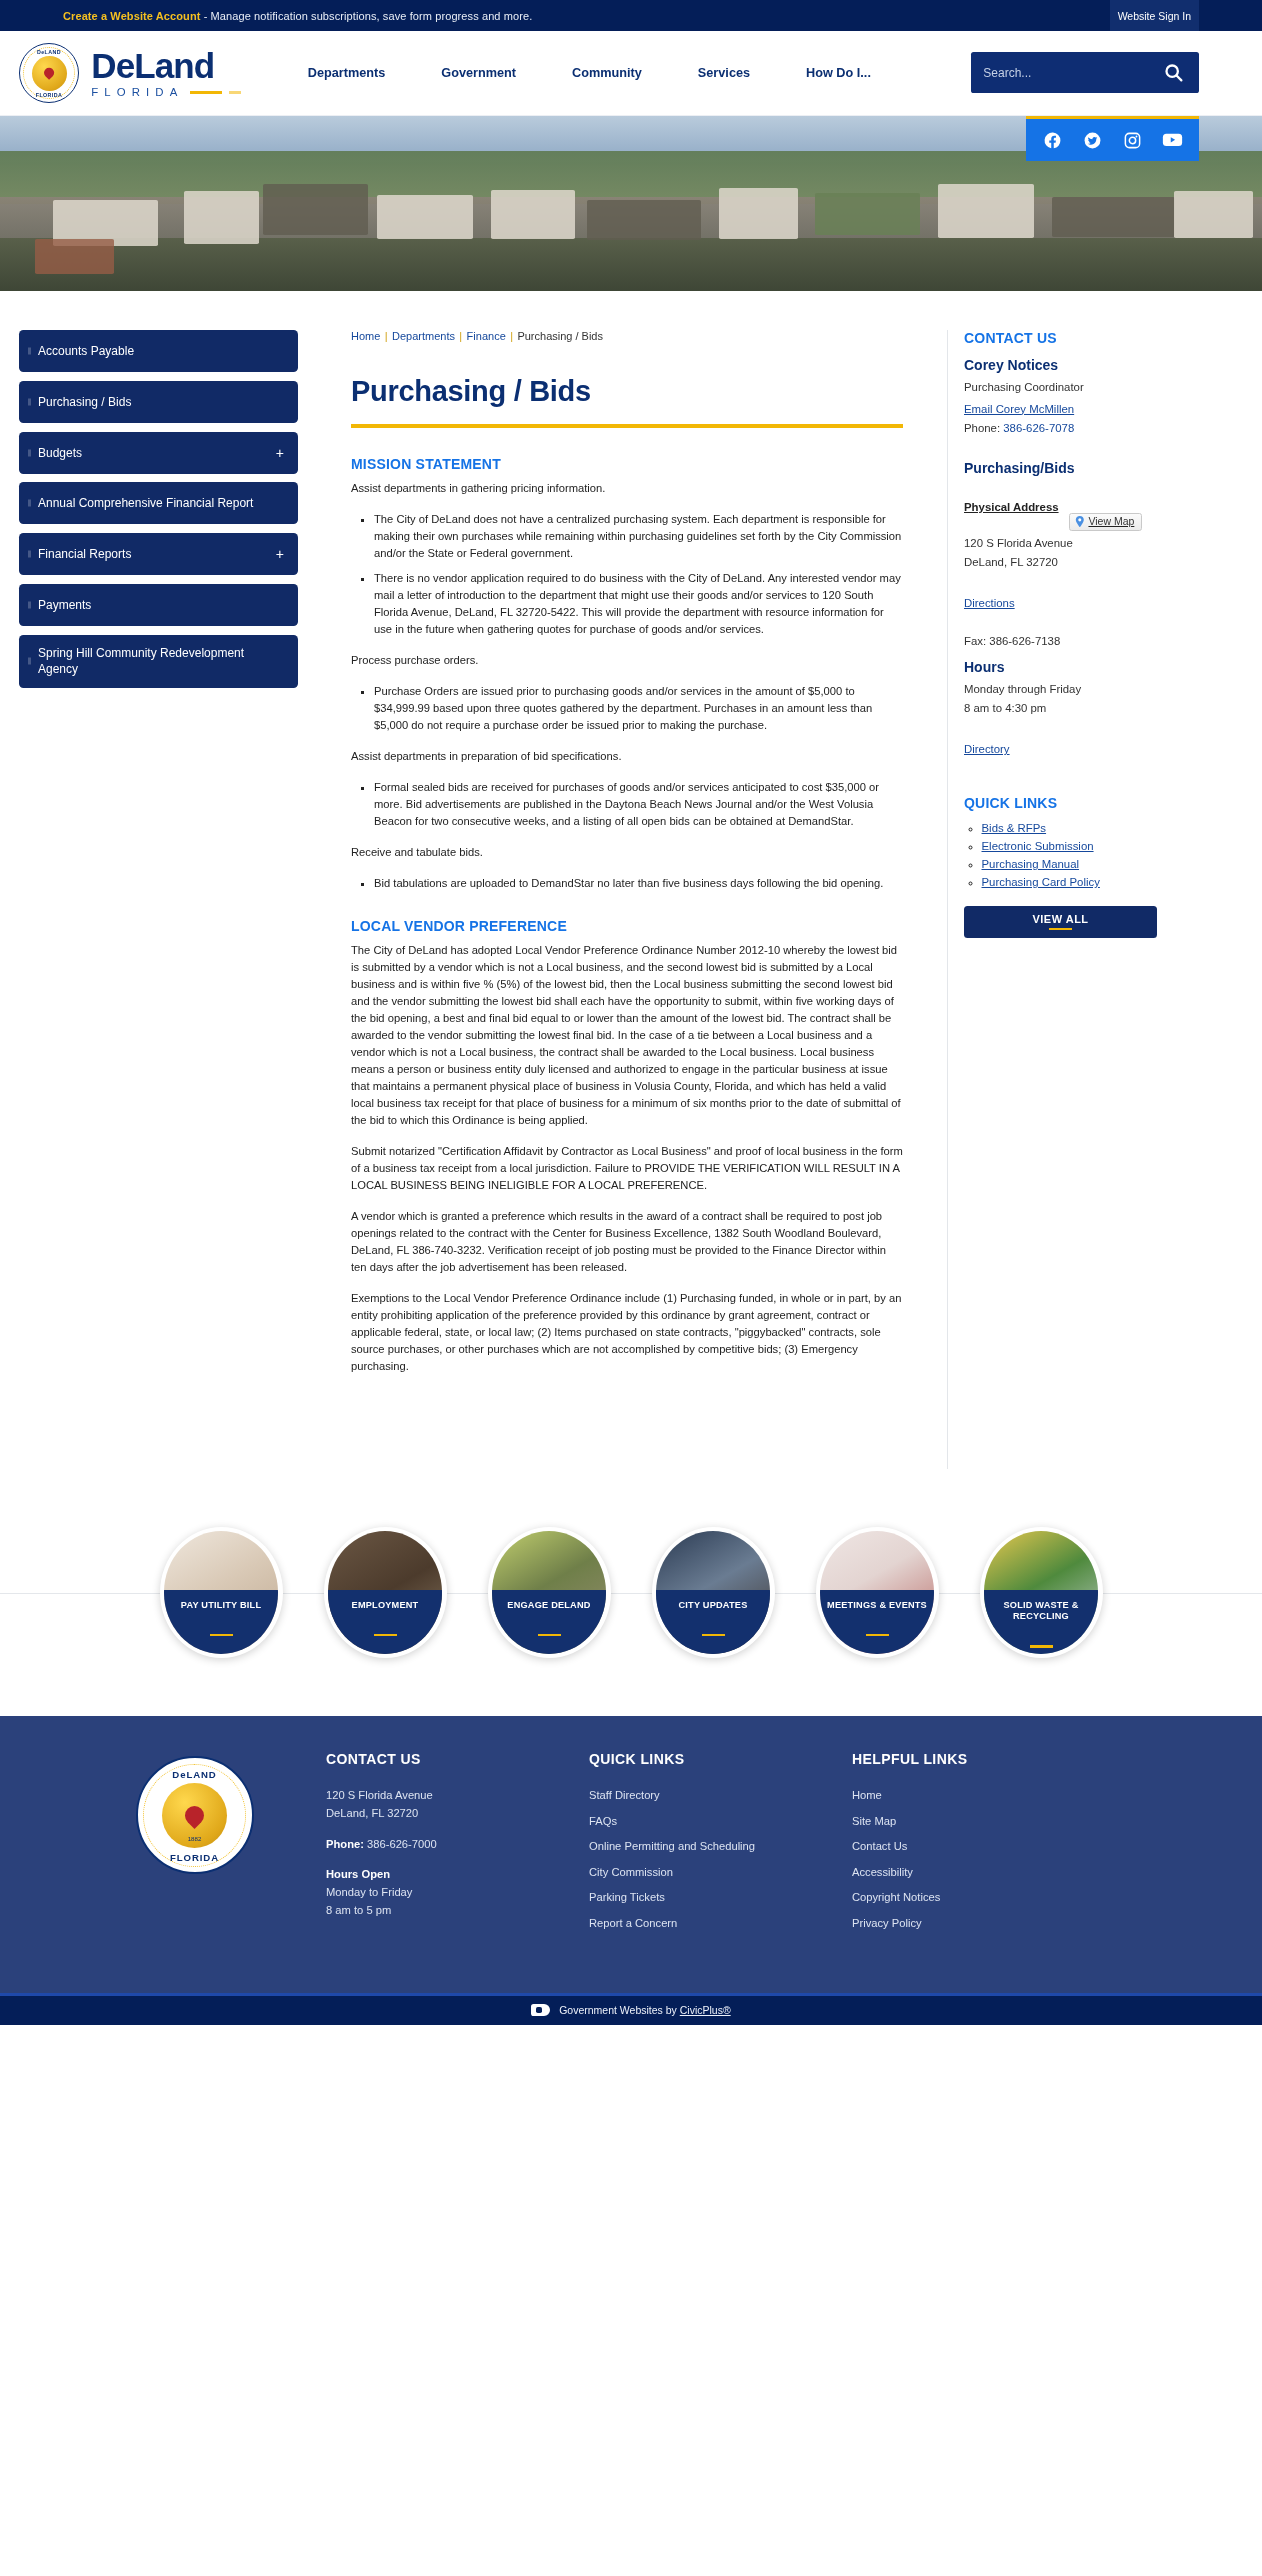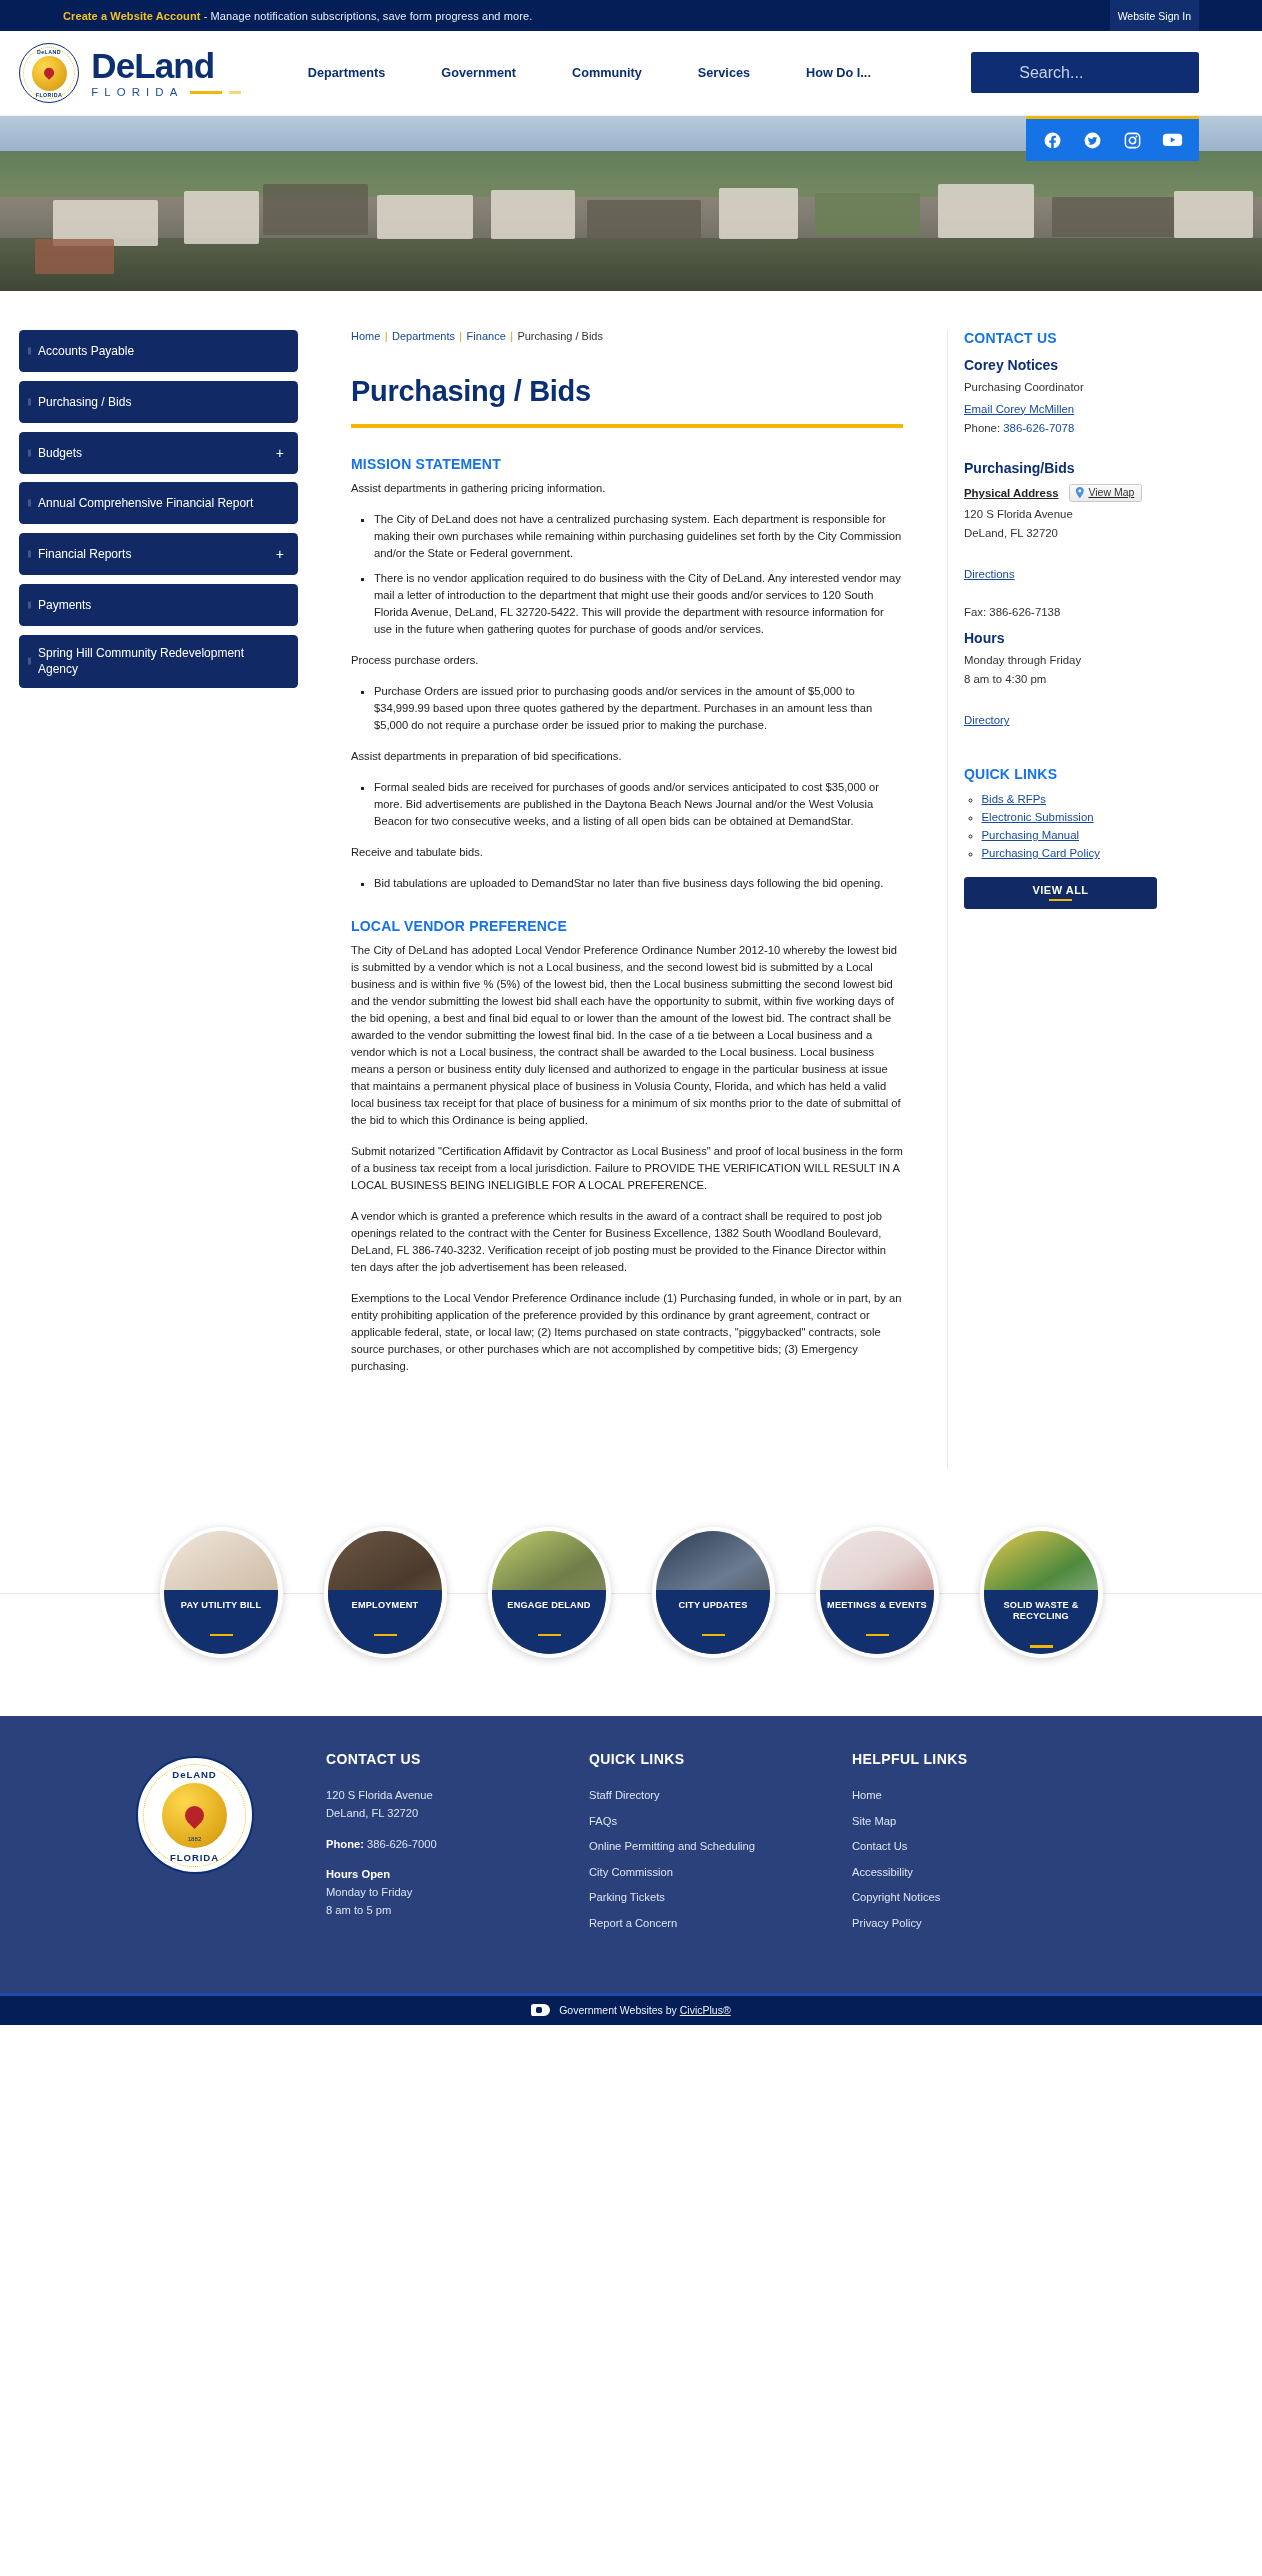--- a/index.html
+++ b/index.html
@@ -118,23 +118,22 @@
   .searchbox {
     position: absolute; right: 63px; top: 21px;
     width: 228px; height: 41px;
     background: #0e2d73;
     border-radius: 2.6px;
     display: flex; align-items: center;
     padding: 0 12.3px;
   }
   .searchbox input {
     flex: 1; background: transparent; border: none; outline: none;
-    color: #ffffff; font-size: 16px;
+    color: #ffffff; font-size: 12px;
     font-family: "Liberation Sans", sans-serif;
-    margin-left: 36px;
   }
   .searchbox input::placeholder { color: #c6d1e6; }
   .search-icon-btn {
     width: 26px; height: 26px; display:flex; align-items:center; justify-content:center;
     cursor: pointer;
   }
 
   
   .hero {
     height: 175px;
@@ -258,20 +257,21 @@
   .addr-row { display: flex; align-items: center; gap: 10.5px; margin-bottom: 6.1px; text-decoration: underline; }
   .addr-label { font-size: 11.4px; font-weight: bold; color: #222; }
   .viewmap-btn {
     background: linear-gradient(#fbfbfb, #ebebeb);
     border: 0.9px solid #c9c9c9;
     border-radius: 2.6px;
     font-size: 10.5px; color: #333;
     padding: 1.8px 7px 2.6px 5.3px;
     display: inline-flex; align-items: center; gap: 3.5px;
     cursor: pointer;
+    margin-top: 29px;
   }
   .pin { width: 9.6px; height: 11.4px; flex:none; }
   .r-list { margin: 3.5px 0 0 17.5px; }
   .r-list li { font-size: 11.4px; margin-bottom: 6.1px; list-style: circle; }
   .r-list li a { color: #15489c; text-decoration: underline; cursor: pointer; text-align: right; }
   .viewall {
     margin-top: 17.5px;
     width: 193px; height: 32px;
     background: #112a66; border-radius: 3.5px;
     color: #fff; font-size: 11px; font-weight: bold; letter-spacing: 0.5px;

